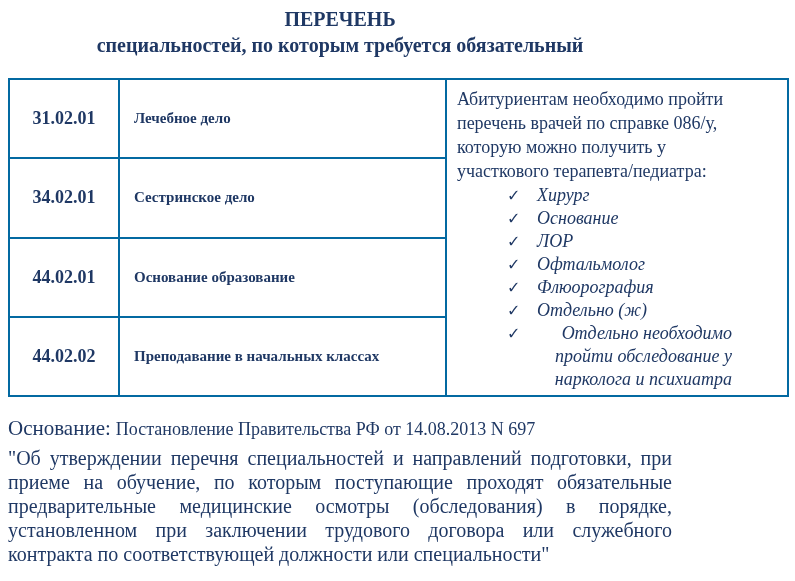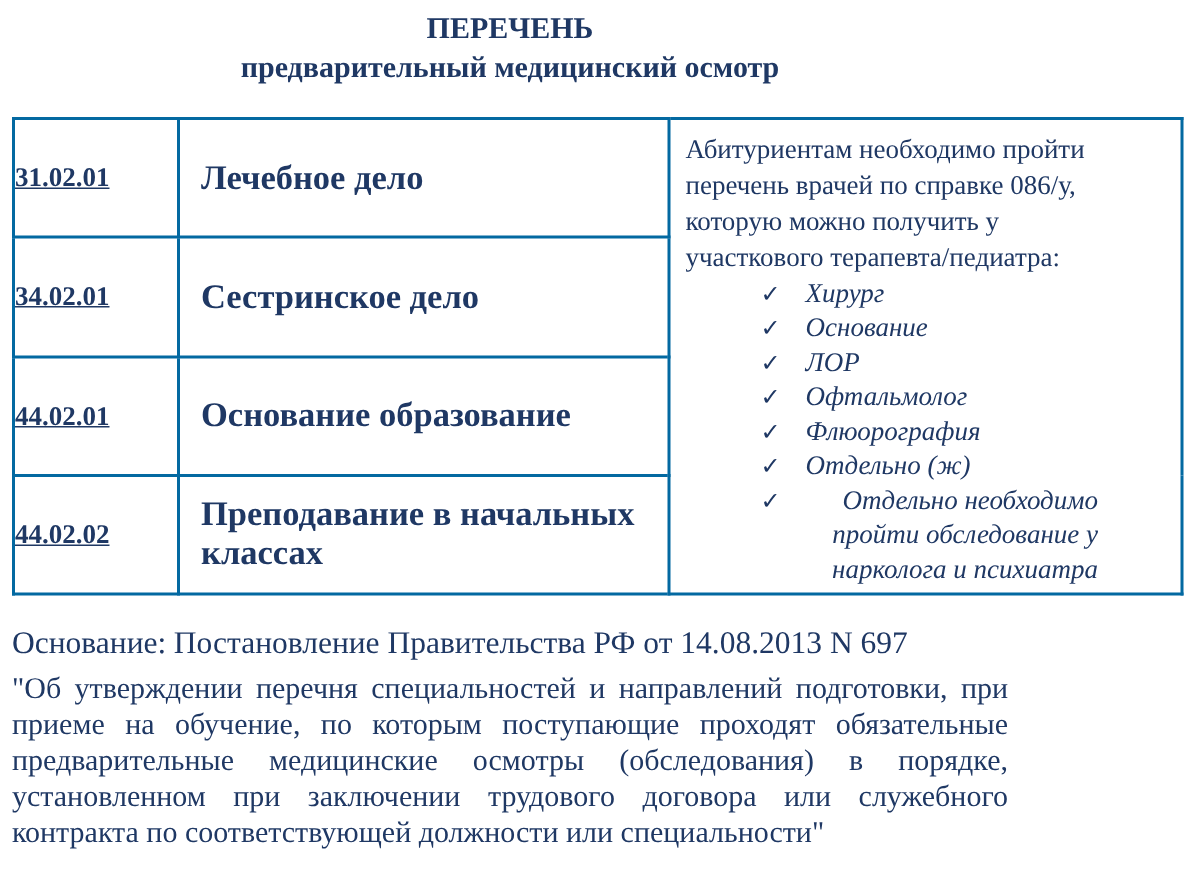--- a/index.html
+++ b/index.html
@@ -14,22 +14,22 @@
   
   .title-block { text-align:center; padding-top:6px; }
   .title-line { font-weight:bold; font-size:20px; line-height:26px; color:#1f3864; }
 
   
   table.spec-table {
     border-collapse:collapse; table-layout:fixed;
     width:779px; margin:20px 0 0 8px;
   }
   table.spec-table td { border:2px solid #0369a1; color:#1f3864; }
-  td.code-cell { width:110px; font-weight:bold; font-size:18px;text-decoration:underline; }
-  td.name-cell { width:327px; font-weight:bold; font-size:23px; padding-left:14px; padding-right:8px; }
+  td.code-cell { width:110px; text-align:center; font-weight:bold; font-size:18px; }
+  td.name-cell { width:327px; font-weight:bold; font-size:15px; padding-left:14px; padding-right:8px; }
   tr.spec-row { height:77px; }
 
   td.info-cell {
     width:342px; vertical-align:top;
     padding:7px 6px 4px 10px;
     font-size:18px;
   }
   .intro-line { line-height:24px; }
   ul.checklist { list-style:none; margin:1px 0 0 50px; }
   ul.checklist li { display:flex; line-height:23px; font-style:italic; font-size:18px; }
@@ -37,31 +37,31 @@
     font-style:normal;
     font-family:"DejaVu Sans", sans-serif;
     flex:0 0 30px; width:30px; font-size:16px; color:#1f3864;
   }
   li.wrap-item .item-text { max-width:195px;text-align:right; }
 
   
   .footer { margin:18px 8px 0 8px; color:#1f3864; }
   .basis-line { line-height:27px; }
   .basis-label { font-size:21px; margin-right:5px; }
-  .basis-ref { font-size:21px; }
+  .basis-ref { font-size:18px; }
   .quote { font-size:20px; line-height:24px; text-align:justify; margin-top:3px; }
 </style>
 </head>
 <body>
 
 <div class="page">
 
   <div class="title-block">
     <div class="title-line">ПЕРЕЧЕНЬ</div>
-    <div class="title-line">предварительный медицинский осмотр</div>
+    <div class="title-line">специальностей, по которым требуется обязательный</div>
   </div>
 
   <table class="spec-table">
     <tbody>
       <tr class="spec-row">
         <td class="code-cell">31.02.01</td>
         <td class="name-cell">Лечебное дело</td>
         <td class="info-cell" rowspan="4">
           <div class="intro">
             <div class="intro-line">Абитуриентам необходимо пройти</div>

